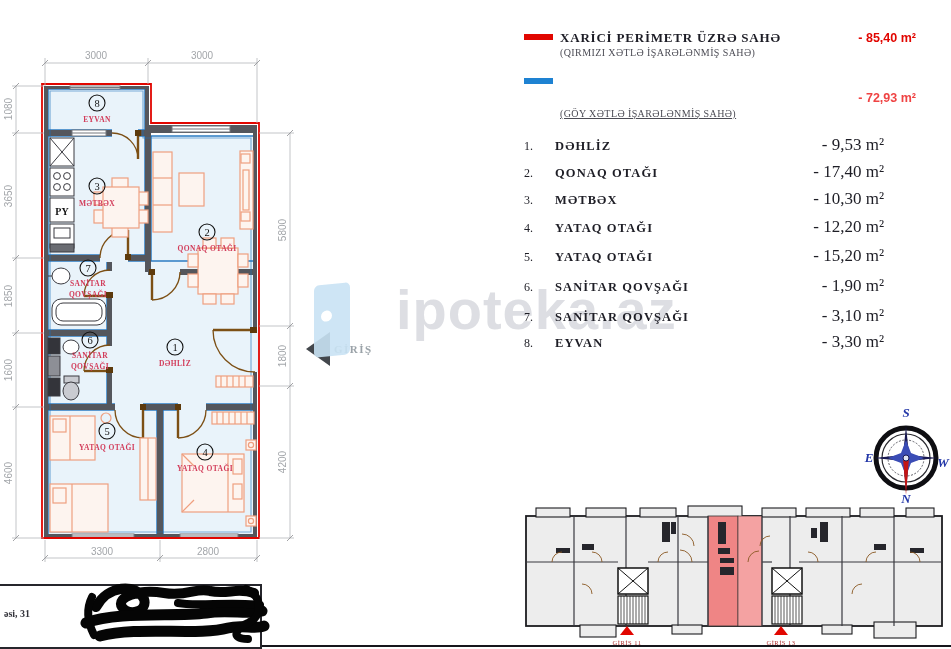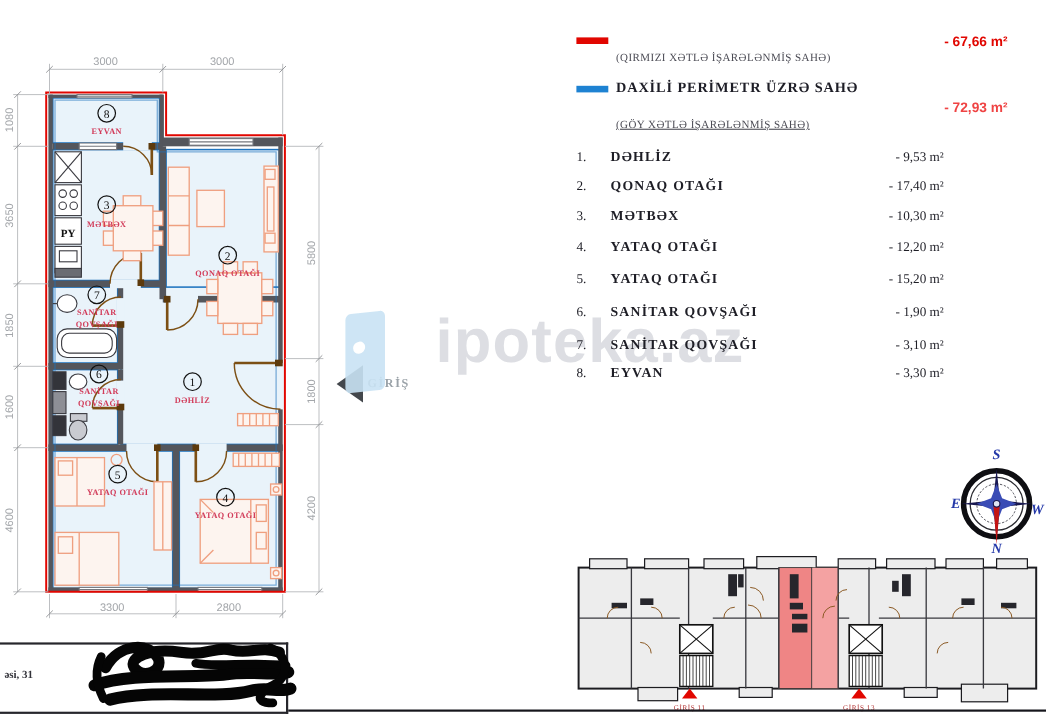--- a/index.html
+++ b/index.html
@@ -13,21 +13,21 @@
   .swatch{position:absolute;left:0;top:4px;width:29px;height:6px;}
   .leg-title{position:absolute;left:36px;top:0;font-size:13px;font-weight:bold;
              letter-spacing:.8px;color:#1d1d26;white-space:nowrap;}
   .leg-sub{position:absolute;left:36px;font-size:10px;letter-spacing:.4px;color:#4c4c55;white-space:nowrap;}
   .leg-val{position:absolute;right:0;font-family:"Liberation Sans",sans-serif;
            font-size:12.5px;font-weight:bold;white-space:nowrap;}
   .room-list{position:absolute;left:0;top:105px;width:392px;}
   .room-row{position:absolute;left:0;width:392px;height:16px;display:flex;align-items:baseline;}
   .room-num{width:31px;font-size:12px;color:#1e1e26;}
   .room-name{flex:1;font-size:12.5px;font-weight:bold;letter-spacing:1.1px;color:#1e1e26;}
-  .room-area{width:110px;text-align:right;margin-right:58px;font-size:12px;color:#1e1e26;white-space:nowrap;}
+  .room-area{width:110px;text-align:right;margin-right:32px;font-size:17px;color:#1e1e26;white-space:nowrap;}
 
   
   .wm{position:absolute;left:314px;top:284px;z-index:1;display:flex;align-items:flex-start;gap:40px;}
   .wm-door{width:36px;height:72px;background:#c9e3f4;border-radius:5px;transform:skewY(-6deg);
            position:relative;opacity:.9;}
   .wm-door .knob{position:absolute;left:7px;top:26px;width:11px;height:11px;border-radius:50%;
            background:#fff;}
   .wm-text{margin-left:6px;margin-top:-2px;font-family:"Liberation Sans",sans-serif;font-size:56px;
            font-weight:bold;color:#d2d4da;letter-spacing:1px;opacity:.75;line-height:1;}
 
@@ -340,26 +340,26 @@
       </div>
     <div class="wm-text">ipoteka.az</div>
   </div>
 
   <div class="giris-arrow"></div>
   <div class="giris-label">GİRİŞ</div>
 
   <div class="legend">
     <div class="leg-row" style="top:0;height:36px;">
       <div class="swatch" style="background:#e10600;"></div>
+      <div class="leg-title">XARİCİ PERİMETR ÜZRƏ SAHƏ</div>
       <div class="leg-sub" style="top:17px;">(QIRMIZI XƏTLƏ İŞARƏLƏNMİŞ SAHƏ)</div>
-      <div class="leg-val" style="top:1px;color:#e10600;">- 67,66 m²</div>
+      <div class="leg-val" style="top:1px;color:#e10600;">- 85,40 m²</div>
     </div>
     <div class="leg-row" style="top:42px;height:60px;">
       <div class="swatch" style="background:#1e82d2;top:6px;"></div>
-      <div class="leg-title">DAXİLİ PERİMETR ÜZRƏ SAHƏ</div>
       <div class="leg-sub" style="top:36px;text-decoration:underline;">(GÖY XƏTLƏ İŞARƏLƏNMİŞ SAHƏ)</div>
       <div class="leg-val" style="top:19px;color:#ef4444;margin-left:16px;">- 72,93 m²</div>
     </div>
 
     <div class="room-list">
       <div class="room-row" style="top:0;">
         <span class="room-num">1.</span>
         <span class="room-name">DƏHLİZ</span>
         <span class="room-area">- 9,53 m²</span>
         </div>

